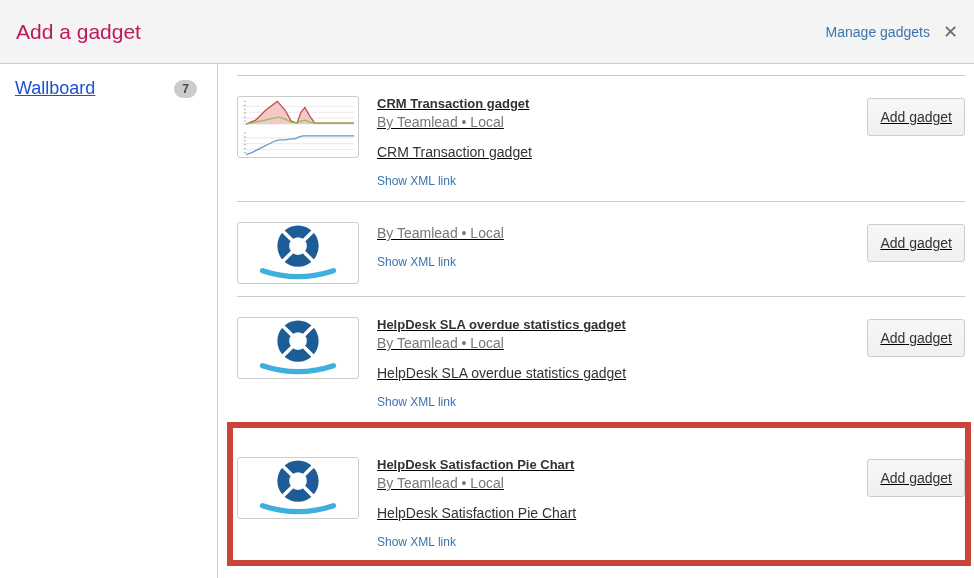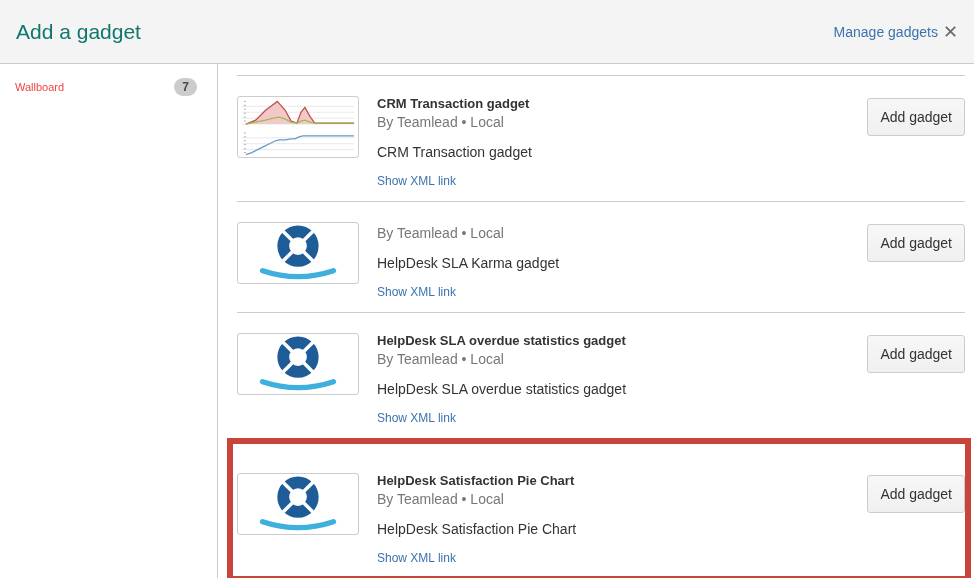--- a/index.html
+++ b/index.html
@@ -2,33 +2,33 @@
 <html><head>
 <meta charset="utf-8">
 <style>
   * { box-sizing: border-box; }
   html,body { margin:0; padding:0; background:#fff; }
   body { font-family: "Liberation Sans", sans-serif; }
   .dialog { width:974px; height:578px; background:#fff; position:relative; overflow:hidden; }
 
   
   .hdr { height:64px; background:#f4f4f4; border-bottom:1px solid #ccc; display:flex; align-items:center; padding:0 16px; }
-  .hdr-title { font-size:21px; color:#0f766e; font-weight:400; margin:0; }
-  .hdr-right { margin-left:auto; display:flex; align-items:center; gap:5px; }
+  .hdr-title { font-size:21px; color:#be185d; font-weight:400; margin:0; }
+  .hdr-right { margin-left:auto; display:flex; align-items:center; gap:13px; }
   .manage-link { color:#3b73af; font-size:14px; text-decoration:none; cursor:pointer; }
   .close-x { color:#6b6b6b; font-size:18px; line-height:1; cursor:pointer; font-weight:400; }
 
   
   .bdy { display:flex; height:514px; }
   .sidebar { width:218px; border-right:1px solid #ccc; padding-top:11px; flex:none; }
   .side-item { display:flex; align-items:center; justify-content:space-between; padding:3px 20px 3px 15px; cursor:pointer; }
-  .side-label { color:#ef4444; font-size:11px; }
+  .side-label { color:#1d4ed8; font-size:18px;text-decoration:underline; }
   .badge { background:#ccc; color:#4a4a4a; font-size:12px; font-weight:bold; border-radius:10px; padding:3px 8px; line-height:1; }
 
-  .content { flex:1; padding:0 9px 0 19px; overflow:hidden; }
+  .content { flex:1; padding:0 9px 0 19px; overflow:hidden;text-decoration:underline; }
   .list-top-space { height:11px; }
 
   .grow { border-top:1px solid #ccc; padding:20px 0 12px; display:flex; align-items:flex-start; }
   .thumb { width:122px; height:62px; border:1px solid #ccc; border-radius:3px; background:#fff; flex:none; overflow:hidden; display:flex; align-items:center; justify-content:center; }
   .rowtext { flex:1; padding-left:18px; min-width:0; }
   .g-title { font-size:13px; font-weight:bold; color:#333; }
   .g-byline { font-size:14px; color:#777; margin-top:3px; }
   .g-desc { font-size:14px; color:#333; margin-top:14px; }
   .g-link { font-size:12px; color:#3b73af; margin-top:14px; display:inline-block; text-decoration:none; cursor:pointer; }
   .add-btn { background:linear-gradient(#f7f7f7,#f0f0f0); border:1px solid #ccc; border-radius:3px; color:#333; font-size:14px; padding:0 12px; height:38px; line-height:28px; margin-top:2px; flex:none; cursor:pointer; font-family:"Liberation Sans",sans-serif; }
@@ -106,21 +106,20 @@
         <div class="thumb">
           <svg width="122" height="62" viewBox="0 0 122 62">
             <circle cx="61" cy="24" r="15" fill="none" stroke="#1d5c96" stroke-width="12"></circle>
             <line x1="45" y1="8" x2="77" y2="40" stroke="#fff" stroke-width="3.6"></line>
             <line x1="77" y1="8" x2="45" y2="40" stroke="#fff" stroke-width="3.6"></line>
             <path d="M25,49 Q61,61 97,49" fill="none" stroke="#3fb0dd" stroke-width="5.5" stroke-linecap="round"></path>
           </svg>
         </div>
         <div class="rowtext">
           <div class="g-byline">By Teamlead • Local</div>
-          <div class="g-desc">HelpDesk SLA Karma gadget</div>
           <a class="g-link">Show XML link</a>
         </div>
         <button class="add-btn">Add gadget</button>
       </div>
 
       <div class="grow">
         <div class="thumb">
           <svg width="122" height="62" viewBox="0 0 122 62">
             <circle cx="61" cy="24" r="15" fill="none" stroke="#1d5c96" stroke-width="12"></circle>
             <line x1="45" y1="8" x2="77" y2="40" stroke="#fff" stroke-width="3.6"></line>

